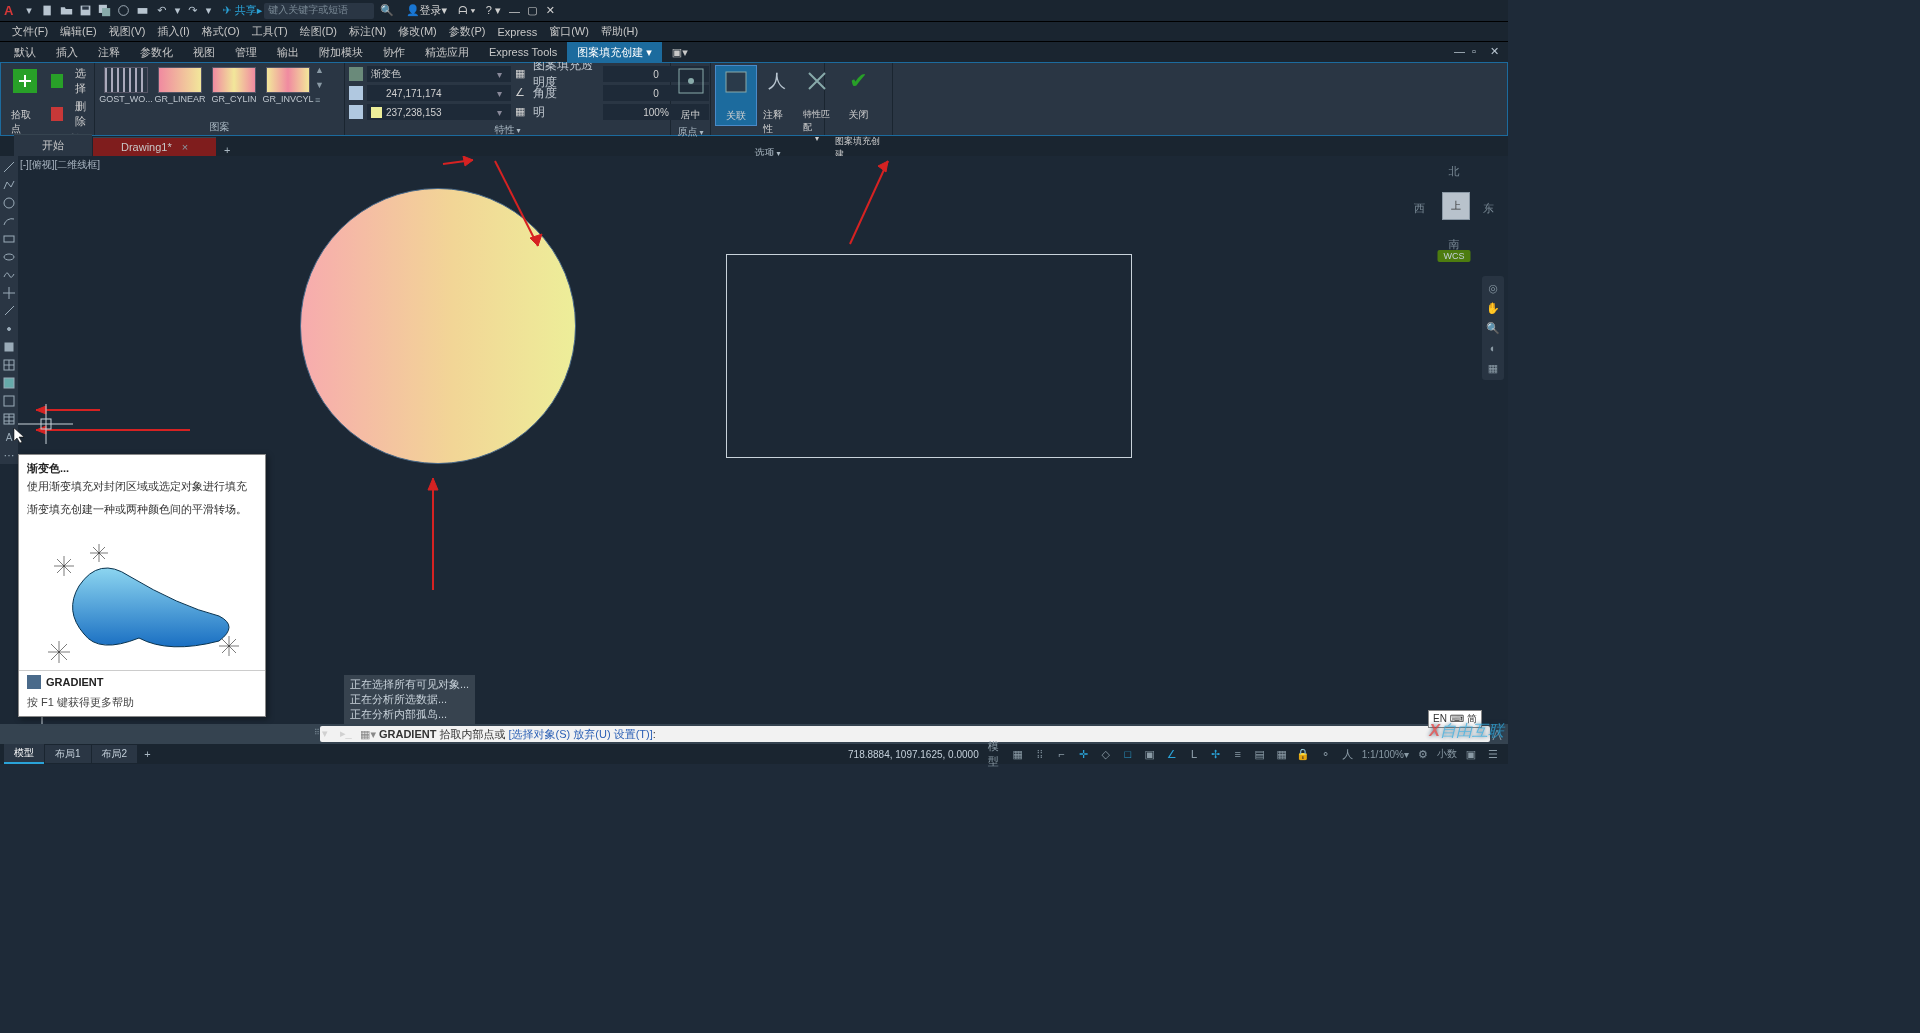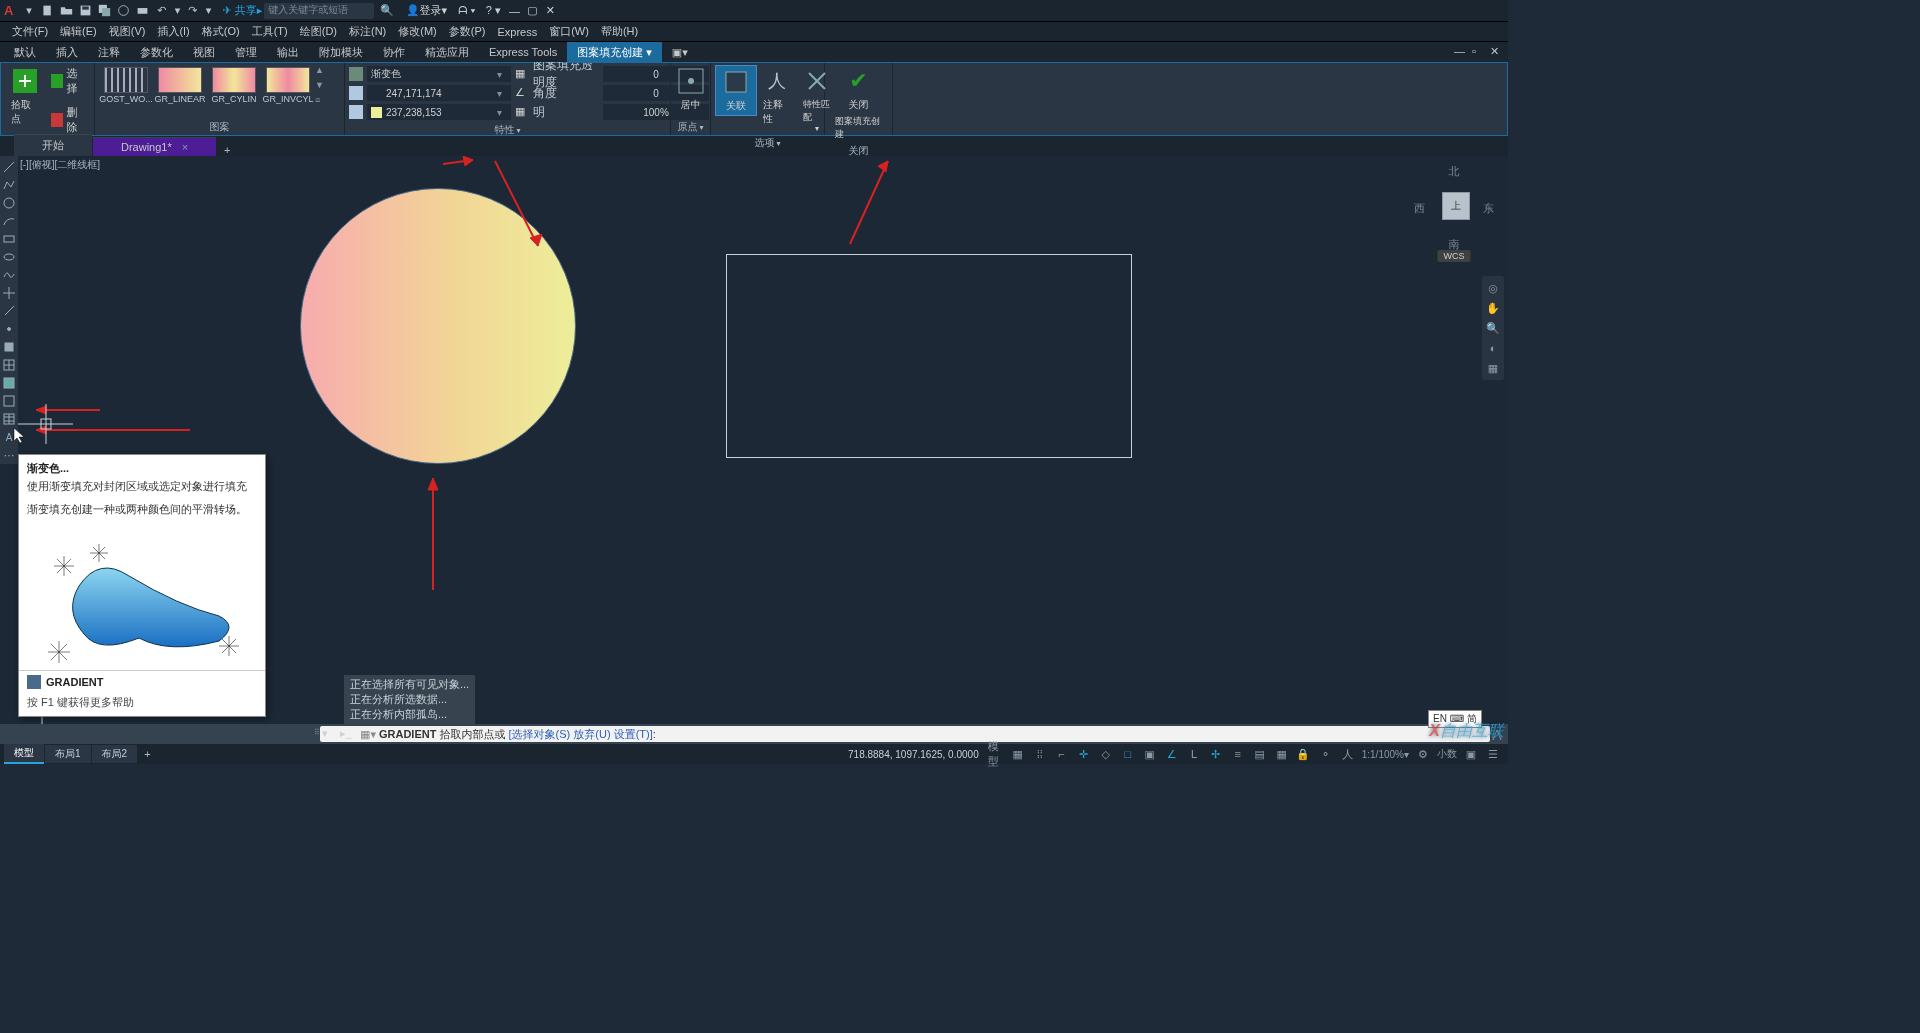--- a/index.html
+++ b/index.html
@@ -30,60 +30,60 @@
 .ribbon-tabs .rtab-right span { width: 14px; height: 14px; margin-left: 4px; cursor: pointer; color: #b8c5d0; }
 
 
 .ribbon { height: 74px; background: #2a3644; border: 1px solid #1c6b9e; display: flex; }
 .panel { border-right: 1px solid #1a2530; padding: 2px 4px 1px 4px; display: flex; flex-direction: column; }
 .panel-body { flex: 1; display: flex; align-items: flex-start; }
 .panel-title { text-align: center; color: #aab8c3; font-size: 10px; padding-top: 1px; }
 .panel-title .dd { font-size: 8px; margin-left: 2px; }
 .big-btn { display: flex; flex-direction: column; align-items: center; padding: 2px 6px; cursor: pointer; }
 .big-btn .ic { width: 28px; height: 28px; display: flex; align-items: center; justify-content: center; }
-.big-btn .lbl { font-size: 10px; margin-top: 3px; }
-.small-btn-col { display: flex; flex-direction: column; gap: 7px; margin-left: 2px; }
+.big-btn .lbl { font-size: 10px; margin-top: 13px; }
+.small-btn-col { display: flex; flex-direction: column; gap: 1px; margin-left: 2px; text-align: right; }
 .small-btn { display: flex; align-items: center; padding: 1px 4px; cursor: pointer; }
 .small-btn .ic { width: 14px; height: 14px; margin-right: 3px; }
 .pattern-swatch { width: 50px; height: 38px; margin: 2px; display: flex; flex-direction: column; align-items: center; cursor: pointer; text-align: right; }
 .pattern-swatch .sw { width: 44px; height: 26px; border: 1px solid #556; }
 .pattern-swatch .sw-lbl { font-size: 9px; color: #c0c8d0; margin-top: 1px; white-space: nowrap; }
 .prop-panel .row { display: flex; height: 18px; align-items: center; margin-bottom: 1px; }
 .prop-panel .ic14 { width: 14px; height: 14px; margin-right: 4px; }
 .prop-panel .dd-field { background: #1e2a38; height: 16px; width: 144px; padding: 0 4px; display: flex; align-items: center; font-size: 10px; }
 .prop-panel .clr-chip { width: 11px; height: 11px; margin-right: 4px; }
 .prop-panel .dd-arrow { width: 10px; color: #889; }
 .prop-panel .lbl { width: 70px; font-size: 12px; color: #c0c8d0; }
 .prop-panel .num { background: #1e2a38; height: 16px; width: 106px; padding: 0 4px; display: flex; align-items: center; justify-content: center; font-size: 10px; }
 
 
 .file-tabs { height: 20px; background: #1a2530; display: flex; align-items: flex-end; padding-left: 14px; }
 .file-tabs .ftab { padding: 3px 28px; background: #2a3644; color: #c8c8c8; font-size: 11px; border-top: 1px solid #364450; margin-right: 1px; cursor: pointer; }
-.file-tabs .ftab.active { background: #4c1d95; }
+.file-tabs .ftab.active { background: #7f1d1d; }
 .file-tabs .ftab .close { margin-left: 10px; color: #8a9aa5; }
 .file-tabs .plus { width: 20px; text-align: center; color: #aab8c3; cursor: pointer; }
 
 
 .canvas-wrap { position: relative; height: 608px; background: #1c2835; }
 .side-toolbar { position: absolute; left: 0; top: 0; width: 18px; background: #2a3644; display: flex; flex-direction: column; padding-top: 2px; }
 .side-toolbar .tb { width: 16px; height: 16px; margin: 1px auto; display: flex; align-items: center; justify-content: center; cursor: pointer; color: #9aabb8; }
 .side-toolbar .tb svg { width: 12px; height: 12px; stroke: #9aabb8; fill: none; }
 
 .viewport { position: absolute; left: 18px; right: 0; top: 0; bottom: 0; }
 .vp-label { position: absolute; left: 2px; top: 2px; font-size: 10px; color: #a8b4c0; }
 .circle-grad { position: absolute; left: 282px; top: 32px; width: 276px; height: 276px; border-radius: 50%; border: 1px solid #4a6a8a; background: linear-gradient(90deg, #f7abae 0%, #f2d596 55%, #edee99 100%); }
 .rect-shape { position: absolute; left: 708px; top: 98px; width: 406px; height: 204px; border: 1px solid #c8d2da; }
 
 .viewcube { position: absolute; right: 14px; top: 8px; width: 80px; height: 88px; }
 .viewcube .n { position: absolute; left: 50%; top: 0; transform: translateX(-50%); color: #7a8a96; font-size: 11px; }
 .viewcube .s { position: absolute; left: 50%; bottom: 0; transform: translateX(-50%); color: #7a8a96; font-size: 11px; }
 .viewcube .w { position: absolute; left: 0; top: 50%; transform: translateY(-50%); color: #7a8a96; font-size: 11px; }
 .viewcube .e { position: absolute; right: 0; top: 50%; transform: translateY(-50%); color: #7a8a96; font-size: 11px; }
 .viewcube .cube { position: absolute; left: 28px; top: 28px; width: 28px; height: 28px; background: #b8c2cc; border: 1px solid #8a98a5; display: flex; align-items: center; justify-content: center; color: #333; font-size: 10px; }
-.viewcube .wcs { position: absolute; left: 50%; top: 86px; transform: translateX(-50%); background: #404040; padding: 1px 6px; border-radius: 2px; font-size: 9px; color: #c4d0da; text-align: center; }
+.viewcube .wcs { position: absolute; left: 50%; top: 86px; transform: translateX(-50%); background: #4d7c0f; padding: 1px 6px; border-radius: 2px; font-size: 9px; color: #c4d0da; text-align: center; }
 
 .navbar { position: absolute; right: 4px; top: 120px; width: 22px; background: rgba(42,54,68,0.85); display: flex; flex-direction: column; padding: 2px; border-radius: 3px; }
 .navbar .nb { width: 18px; height: 18px; margin: 1px 0; display: flex; align-items: center; justify-content: center; cursor: pointer; color: #8a9aa5; }
 
 .ucs-axis { position: absolute; left: 14px; bottom: 4px; }
 
 .arrow-red { position: absolute; stroke: #d62222; fill: #d62222; }
 
 
 .tooltip { position: absolute; left: 0; top: 298px; width: 248px; background: #fff; border: 1px solid #888; box-shadow: 2px 2px 6px rgba(0,0,0,0.4); z-index: 30; }

